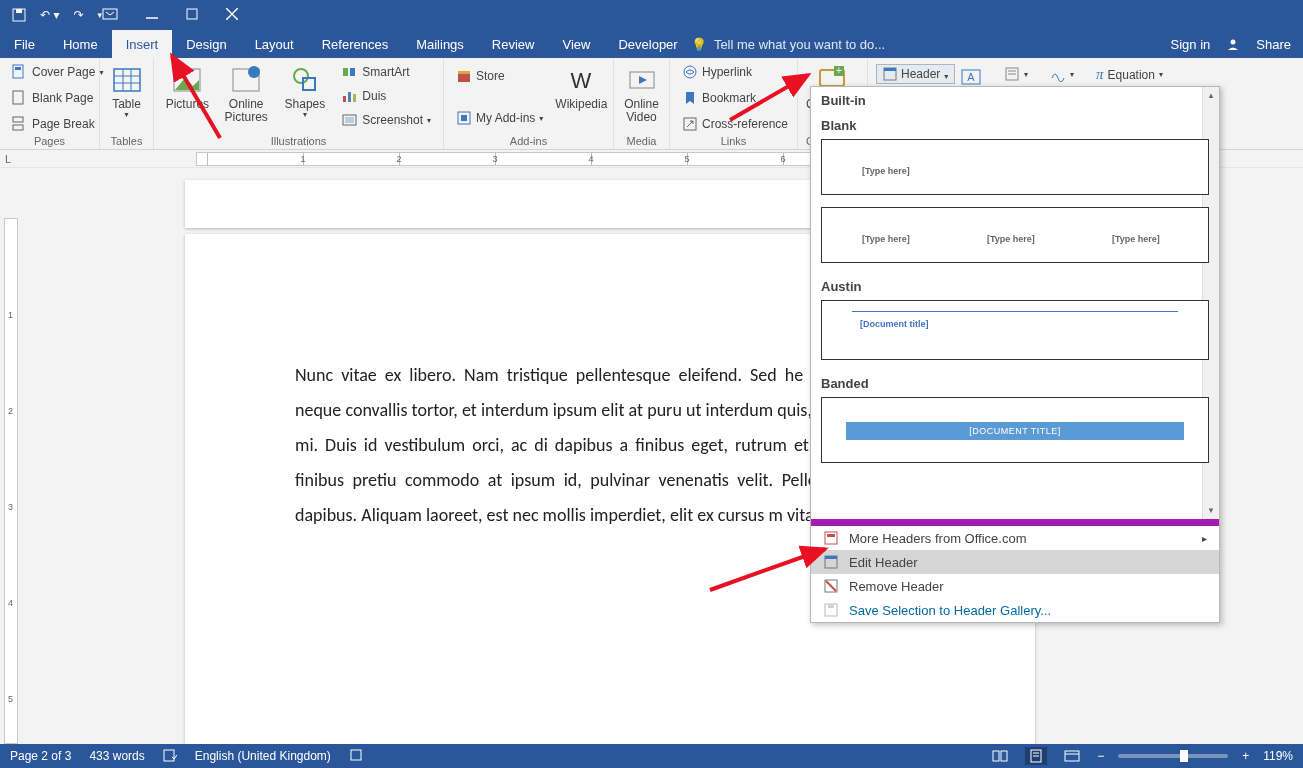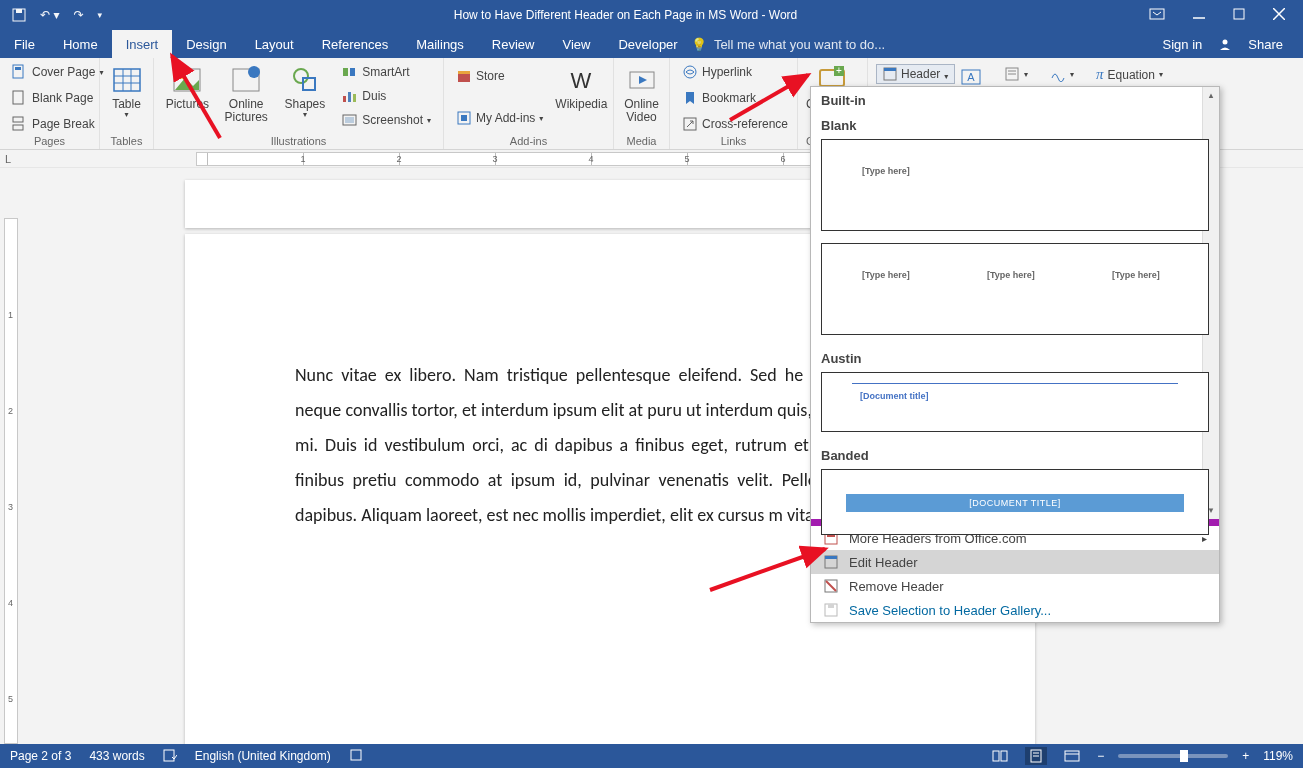--- a/index.html
+++ b/index.html
@@ -12,21 +12,21 @@
 .titlebar .title { flex: 1; text-align: center; }
 .titlebar .winctl { display: flex; gap: 28px; padding-right: 18px; align-items: center; }
 .winctl svg { stroke: #fff; }
 
 
 .tabrow { background: #2b579a; height: 28px; display: flex; align-items: stretch; color: #fff; font-size: 13px; }
 .tabrow .tab { display: flex; align-items: center; padding: 0 14px; cursor: pointer; }
 .tabrow .tab.active { background: #f3f3f3; color: #2b579a; }
 .tabrow .spacer { flex: 1; display: flex; align-items: center; }
 .tabrow .tellme { opacity: .85; display: flex; align-items: center; gap: 6px; }
-.tabrow .right { display: flex; align-items: center; gap: 16px; padding-right: 20px; }
+.tabrow .right { display: flex; align-items: center; gap: 16px; padding-right: 12px; }
 .share { display: flex; align-items: flex-start; gap: 16px; }
 
 
 .ribbon { background: #f3f3f3; height: 92px; border-bottom: 1px solid #d4d4d4; display: flex; font-size: 12px; color: #444; position: relative; }
 .group { border-right: 1px solid #e1e1e1; padding: 4px 8px 0 8px; display: flex; flex-direction: column; }
 .group .controls { flex: 1; display: flex; align-items: flex-start; gap: 8px; }
 .group .label { text-align: center; font-size: 11px; color: #666; padding-bottom: 2px; }
 .big-btn { display: flex; flex-direction: column; align-items: center; justify-content: center; width: 52px; padding: 2px; text-align: center; line-height: 1.1; cursor: pointer; }
 .big-btn .ico { width: 32px; height: 32px; margin-bottom: 2px; }
 .big-btn .caret { font-size: 8px; }
@@ -48,21 +48,21 @@
 .page { position:absolute; left:185px; top:12px; width:850px; height:48px; background:#fff; box-shadow:0 1px 3px rgba(0,0,0,.25); }
 .page2 { position:absolute; left:185px; top:66px; width:850px; height:800px; background:#fff; box-shadow:0 1px 3px rgba(0,0,0,.25); padding: 124px 110px 0 110px; }
 .page2 p { font-family: Calibri, Arial, sans-serif; font-size: 18px; color:#222; line-height: 1.95; text-align: justify; }
 
 
 .dropdown { position:absolute; left:810px; top:86px; width:410px; background:#fff; border:1px solid #b8b8b8; box-shadow:2px 2px 6px rgba(0,0,0,.25); z-index:50; font-size:13px; color:#444; }
 .dropdown .gallery { position:relative; }
 .dropdown .cat { font-weight:600; padding:6px 10px; color:#444; }
 .dropdown .gname { font-weight:600; padding:4px 10px 6px; }
 .dropdown .thumb { margin:0 10px 12px; border:1px solid #333; background:#fff; position:relative; }
-.dropdown .thumb.small { height:92px; }
+.dropdown .thumb.small { height:56px; }
 .dropdown .placeholder { position:absolute; color:#666; font-size:9px; font-weight:600; }
 .dropdown .austin-label { color:#4472c4; font-size:9px; font-weight:600; }
 .dropdown .banded-bar { position:absolute; left:24px; right:24px; top:24px; height:18px; background:#5b9bd5; color:#fff; font-size:9px; text-align:center; line-height:18px; letter-spacing:.5px; }
 .dropdown .scroll { position:absolute; right:0; top:0; width:17px; bottom:0; background:#f0f0f0; border-left:1px solid #ddd; }
 .dropdown .scroll .sarrow { height:17px; text-align:center; font-size:9px; color:#666; line-height:17px; }
 .dropdown .menu { border-top:7px solid #a21caf; }
 .dropdown .menu .mi { display:flex; align-items:center; gap:10px; padding:4px 12px; cursor:pointer; }
 .dropdown .menu .mi.highlight { background:#d5d5d5; }
 .dropdown .menu .mi.disabled { color:#0369a1; }
 .dropdown .menu .mi .ico { width:16px; height:16px; }
@@ -89,21 +89,20 @@
     <span>
         <svg class="icon" width="14" height="14">
           <rect x="1" y="1" width="12" height="12" fill="none" stroke="#fff"></rect>
           <rect x="4" y="1" width="6" height="4" fill="#fff"></rect>
         </svg>
       </span>
     <span>↶ ▾</span>
     <span>↷</span>
     <span style="font-size:9px;">▾</span>
   </div>
-  <div class="title">How to Have Different Header on Each Page in MS Word - Word</div>
   <div class="winctl">
     <span><svg width="16" height="12">
           <rect x="1" y="1" width="14" height="10" fill="none" stroke="#fff"></rect>
           <path d="M4 4 L8 7 L12 4" fill="none" stroke="#fff"></path>
         </svg></span>
     <span><svg width="12" height="12">
           <line x1="0" y1="10" x2="12" y2="10" stroke="#fff" stroke-width="1.5"></line>
         </svg></span>
     <span><svg width="12" height="12">
           <rect x="1" y="1" width="10" height="10" fill="none" stroke="#fff"></rect>

